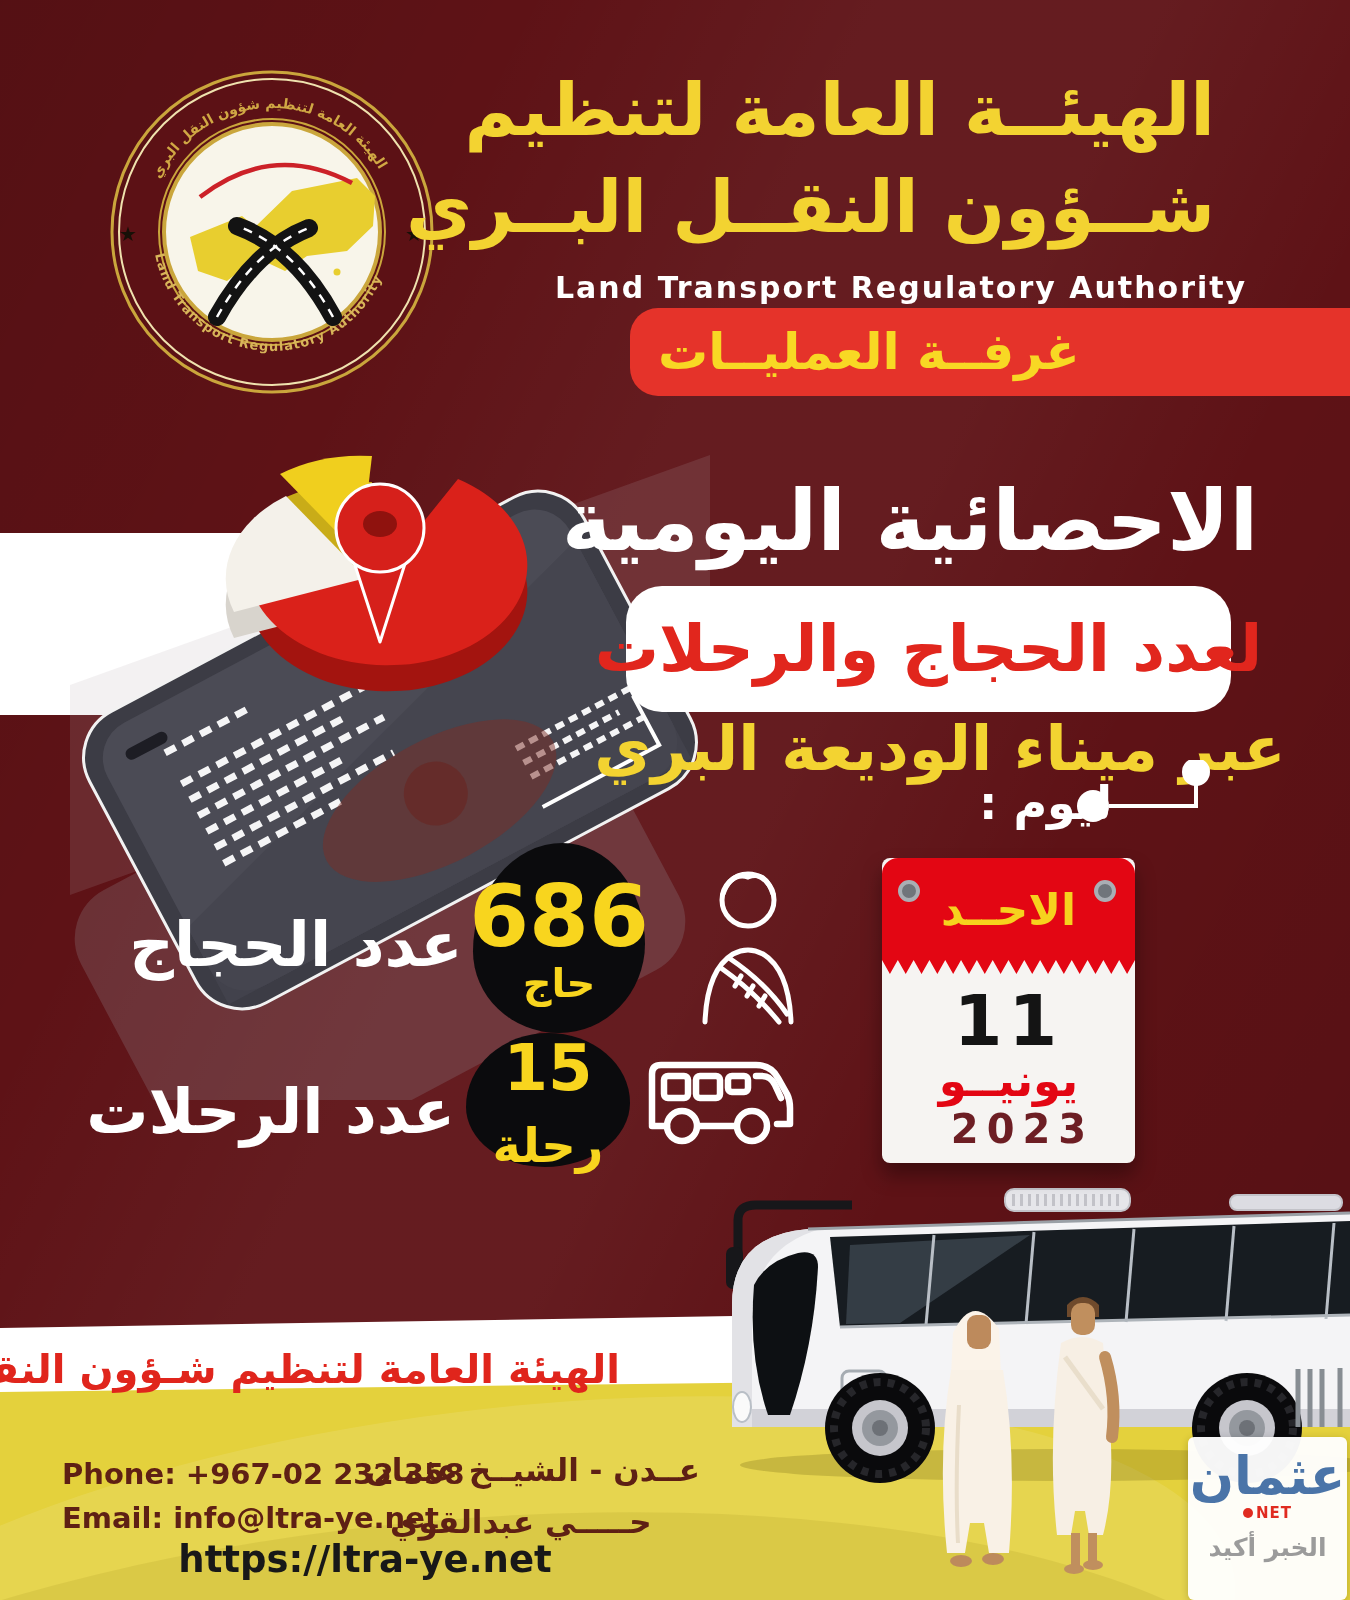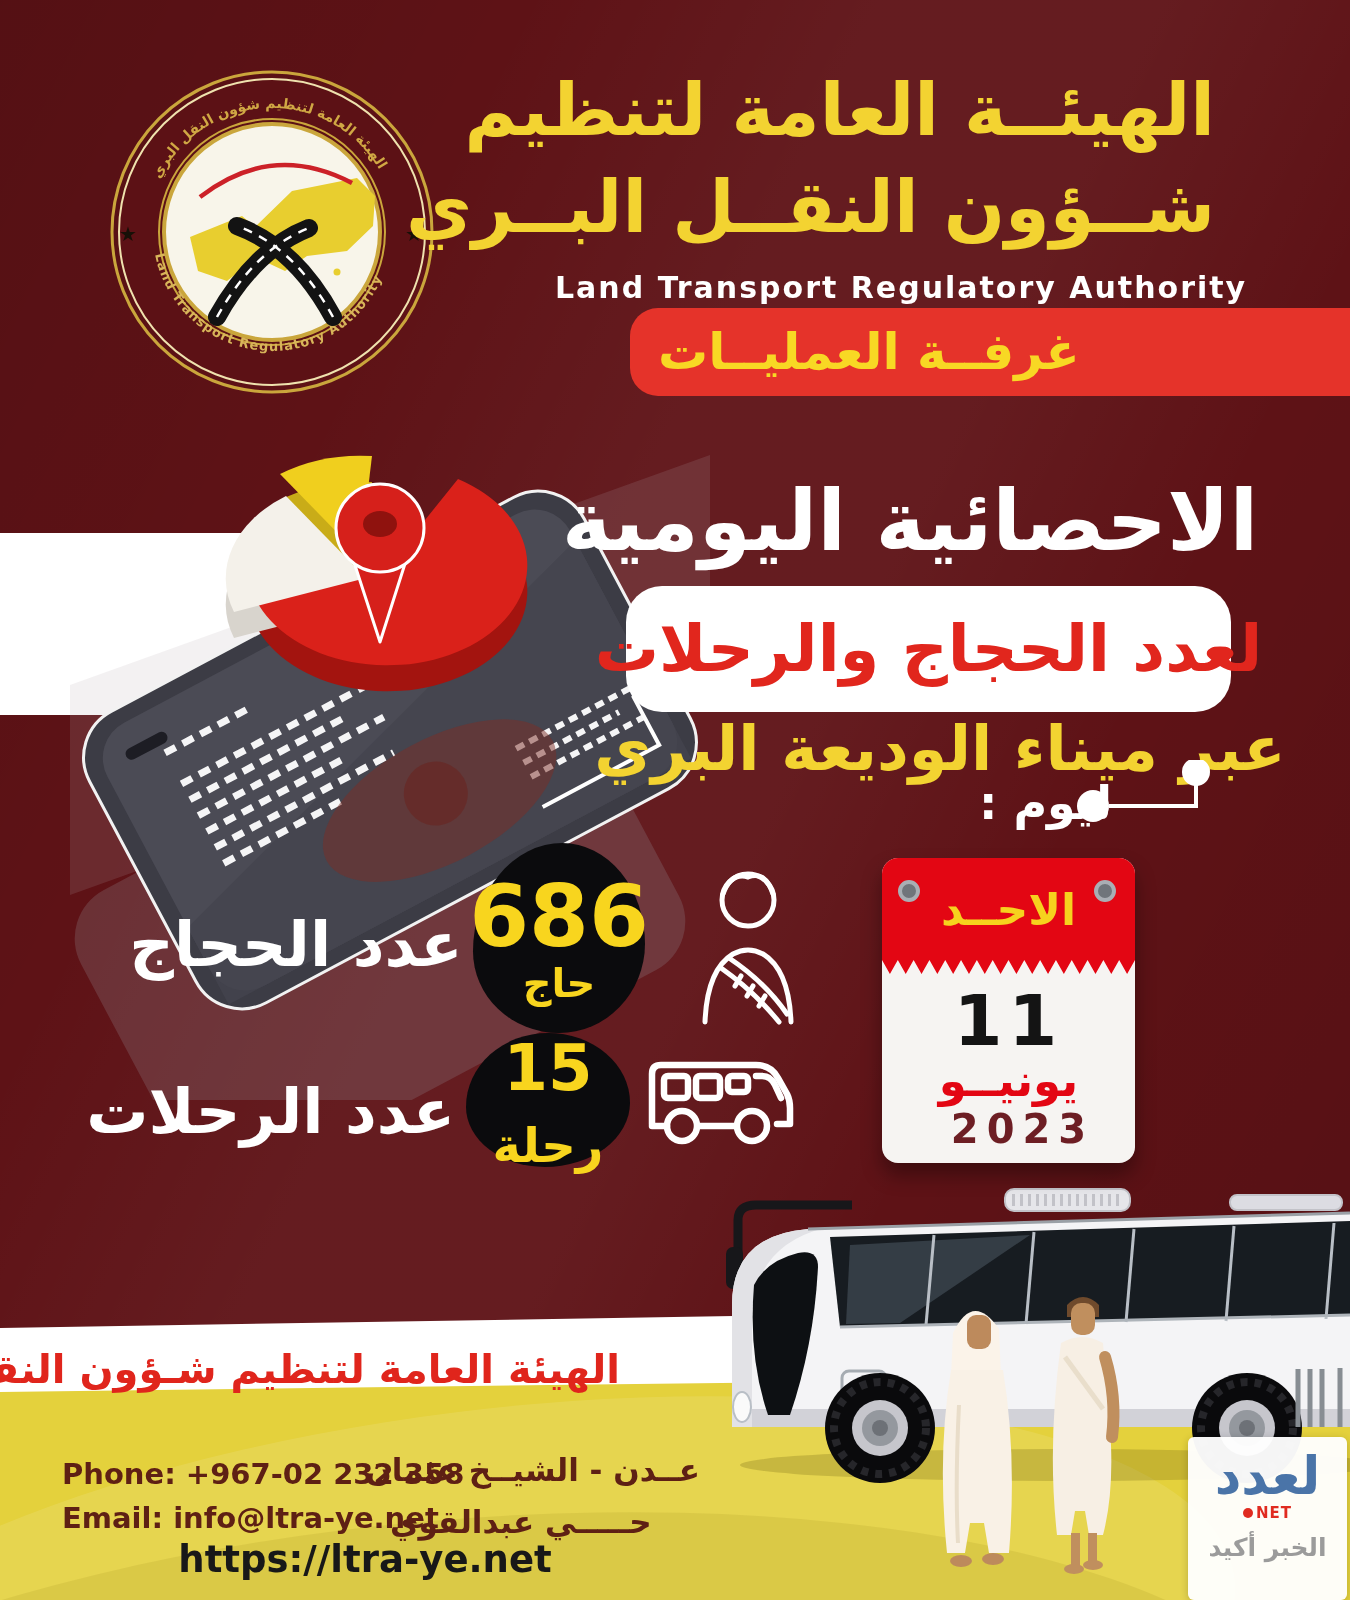--- a/index.html
+++ b/index.html
@@ -33,21 +33,21 @@
     left:626px;top:586px;width:605px;height:126px;background:#ffffff;border-radius:36px;
     display:flex;align-items:center;justify-content:center;
   }
   .stats-pill span{color:#e1261d;font-size:64px;font-weight:bold;white-space:nowrap;}
   .via-port{left:590px;top:712px;width:700px;text-align:center;color:#f3d331;font-size:62px;font-weight:bold;white-space:nowrap;}
   .for-day{left:930px;top:760px;width:310px;height:86px;}
   .for-day .label{position:absolute;left:18px;top:16px;width:140px;text-align:right;color:#ffffff;font-size:46px;font-weight:bold;white-space:nowrap;margin-left:24px;}
   
   .calendar{left:882px;top:858px;width:253px;height:305px;}
   .cal-body{
-    position:absolute;left:0;top:0;width:253px;height:305px;background:#f6f4f2;border-radius:16px;
+    position:absolute;left:0;top:0;width:253px;height:305px;background:#f6f4f2;border-radius:8px;
     box-shadow:0 12px 20px rgba(0,0,0,0.35);
     text-align:center;
   }
   .cal-header{position:absolute;left:0;top:0;width:253px;height:116px;border-radius:16px 16px 0 0;overflow:hidden;}
   .cal-header-fill{
     width:100%;height:100%;background:#e30613;
     clip-path:polygon(0 0,100% 0,100% 88%,96.875% 100%,93.75% 88%,90.625% 100%,87.5% 88%,84.375% 100%,81.25% 88%,78.125% 100%,75% 88%,71.875% 100%,68.75% 88%,65.625% 100%,62.5% 88%,59.375% 100%,56.25% 88%,53.125% 100%,50% 88%,46.875% 100%,43.75% 88%,40.625% 100%,37.5% 88%,34.375% 100%,31.25% 88%,28.125% 100%,25% 88%,21.875% 100%,18.75% 88%,15.625% 100%,12.5% 88%,9.375% 100%,6.25% 88%,3.125% 100%,0 88%);
   }
   .cal-weekday{position:absolute;left:0;top:26px;width:253px;text-align:center;color:#f6d21e;font-size:44px;font-weight:bold;}
   .rivet{position:absolute;top:22px;width:22px;height:22px;border-radius:50%;background:#70757b;border:4px solid #a9aeb4;box-sizing:border-box;}
@@ -329,18 +329,18 @@
   </svg>
 
   <div class="abs footer-org ar">الهيئة العامة لتنظيم شـؤون النقل البري</div>
   <div class="abs contact addr1 ar">عــدن - الشيــخ عثمان</div>
   <div class="abs contact addr2 ar">حـــــي عبدالقوي</div>
   <div class="abs contact phone">Phone: +967-02 232 358</div>
   <div class="abs contact email">Email: info@ltra-ye.net</div>
   <div class="abs website">https://ltra-ye.net</div>
 
   <div class="abs majal-card">
-    <div class="majal-brand ar">لعدد</div>
+    <div class="majal-brand ar">عثمان</div>
     <div class="majal-net"><span class="dot"></span><span>NET</span></div>
     <div class="majal-tagline ar">الخبر أكيد</div>
   </div>
 
 </div>
 
 </body></html>

